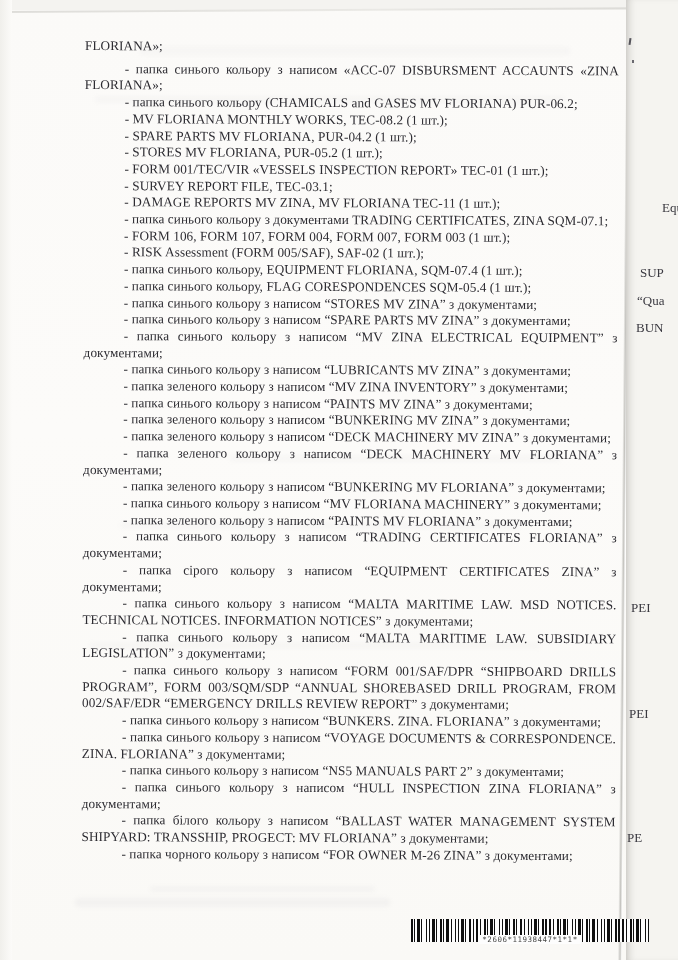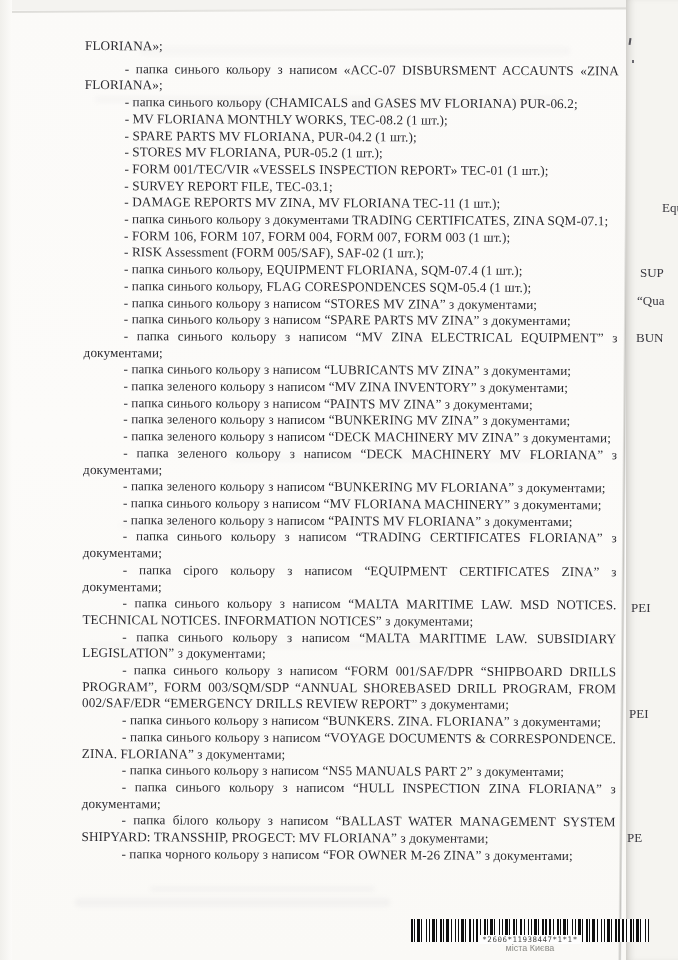--- a/index.html
+++ b/index.html
@@ -15,21 +15,21 @@
     background:linear-gradient(90deg,#f0efeb,#fcfbf9); }
   .fold-line { position:absolute; left:622px; top:-6px; width:4px; height:975px;
     background:linear-gradient(90deg, rgba(200,199,195,0) 0%, #c6c5c1 55%, rgba(255,255,255,.95) 100%);
     transform:rotate(0.5deg); }
   .side-page { position:absolute; left:626px; top:0; width:52px; height:960px;
     background:#f5f4f0; box-shadow: inset 7px 0 9px -6px rgba(125,124,120,.5); }
   .frag { position:absolute; font-size:13px; line-height:15px; color:#3a3940; white-space:nowrap; }
   .frag-0 { left:643px; top:200px;margin-left:19px; }
   .frag-1 { left:640px; top:246px;margin-top:19px; }
   .frag-2 { left:637px; top:263px;margin-top:30px; }
-  .frag-3 { left:636px; top:330px; }
+  .frag-3 { left:636px; top:320px; }
   .frag-4 { left:631px; top:600px; }
   .frag-5 { left:629px; top:706px; }
   .frag-6 { left:627px; top:830px; }
 
   .doc {
     position:absolute; left:85px; top:38px; width:534px;
     color:#2d2c32; font-size:13.2px; line-height:16.7px;
     text-align:justify; letter-spacing:.1px;
     transform:rotate(0.25deg); transform-origin:left top;
   }
@@ -128,21 +128,20 @@
   <span class="frag frag-3">BUN</span>
   <span class="frag frag-4">PEI</span>
   <span class="frag frag-5">PEI</span>
   <span class="frag frag-6">PE</span>
 
   <div class="speck1"></div>
   <div class="speck2"></div>
 
   <div class="court">
     <div>Печерський районний суд</div>
-    <div>міста Києва</div>
   </div>
 
   <div class="barcode-wrap">
     <div class="barcode"></div>
     <div class="barcode-label">*2606*11938447*1*1*</div>
   </div>
 
 </div>
 
 </body></html>

